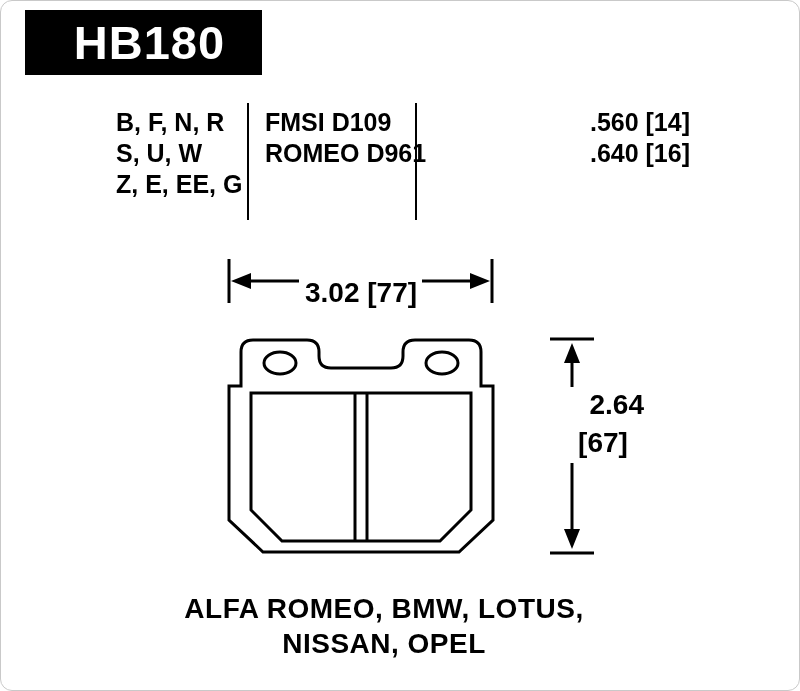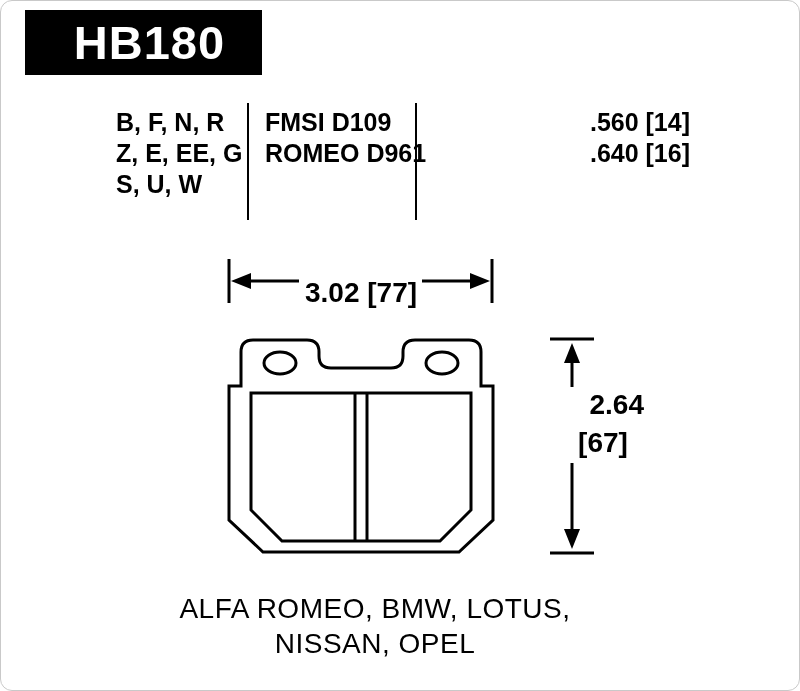--- a/index.html
+++ b/index.html
@@ -65,42 +65,42 @@
     text-align: center;
     white-space: nowrap;
     line-height: 34px;
   }
   .dim-width-label { left: 280px; top: 275px; width: 160px; text-align: center; }
   .dim-height-value { left: 503px; top: 387px; width: 140px; background: #fff; text-align: right; }
   .dim-height-metric { left: 532px; top: 425px; width: 140px; background: #fff; }
   
   .apps {
     position: absolute;
-    left: 4px; top: 590px;
+    left: 13px; top: 590px;
     width: 740px;
     text-align: center;
     font-size: 28px;
-    font-weight: 400;
+    font-weight: 700;
     letter-spacing: 0.5px;
     line-height: 35px;
   }
 </style>
 </head>
 <body>
 
 <div class="sheet">
 
   <div class="part-box">
     <span>HB180</span>
   </div>
 
   <div class="spec-col col-compounds">
     <div>B, F, N, R</div>
+    <div>S, U, W</div>
     <div>Z, E, EE, G</div>
-    <div>S, U, W</div>
   </div>
 
   <div class="vline vline-1"></div>
 
   <div class="spec-col col-fmsi">
     <div>FMSI D109</div>
     <div>ROMEO D961</div>
   </div>
 
   <div class="vline vline-2"></div>

